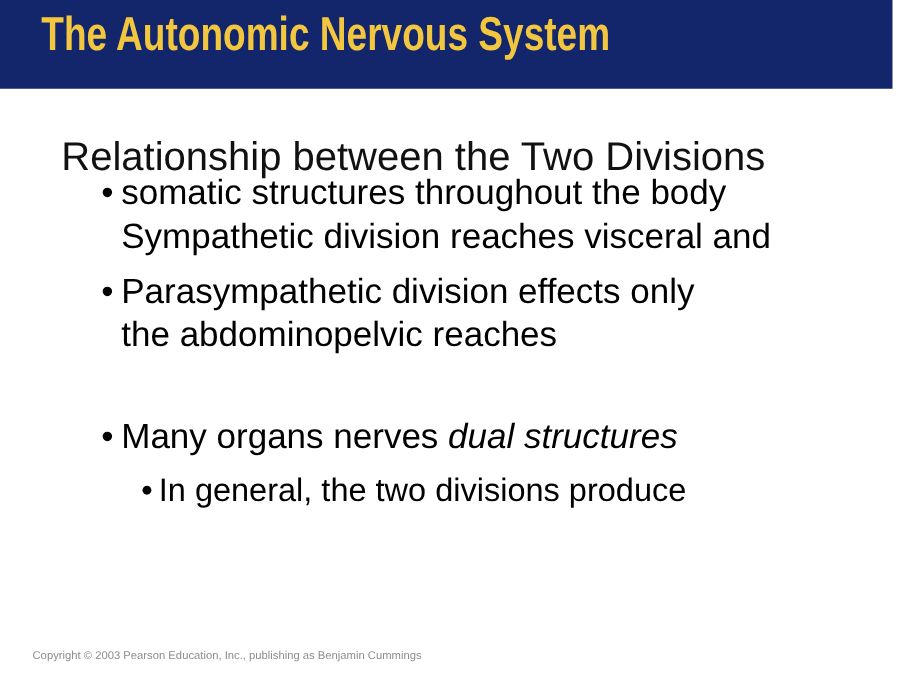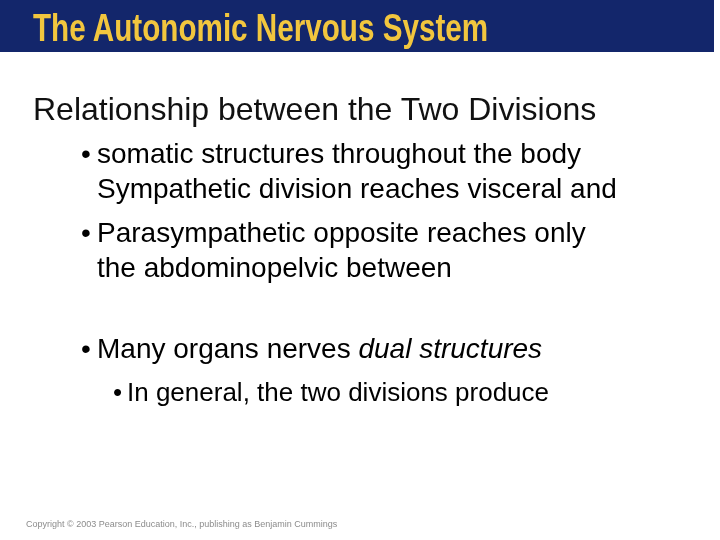--- a/index.html
+++ b/index.html
@@ -10,41 +10,41 @@
     background: #ffffff;
     overflow: hidden;
     font-family: "Liberation Sans", "DejaVu Sans", sans-serif;
     color: #000000;
   }
   .title-bar {
     position: absolute;
     left: 0;
     top: 0;
     width: 714px;
-    height: 52px;
+    height: 71px;
     background: #13266b;
   }
   .slide-title {
     position: absolute;
     left: 33px;
     top: 0;
     margin: 0;
     font-size: 38px;
     font-weight: bold;
     line-height: 57px;
     color: #f2c63e;
     white-space: nowrap;
     transform: scaleX(0.78);
     transform-origin: 0 50%;
   }
   .heading {
     position: absolute;
     left: 33px;
     top: 90px;
-    margin: 0;
+    margin: 16px;
     font-size: 32px;
     font-weight: 400;
     line-height: 38px;
     color: #111111;
     white-space: nowrap;
   }
   .bullet-block { position: absolute; }
   .lvl1 {
     left: 97px;
     font-size: 28px;
@@ -86,22 +86,22 @@
   <h2 class="heading">Relationship between the Two Divisions</h2>
 
   <div class="bullet-block lvl1" style="top:136px">
     <span class="dot">•</span>
     <div class="ln">somatic structures throughout the body</div>
     <div class="ln">Sympathetic division reaches visceral and</div>
   </div>
 
   <div class="bullet-block lvl1" style="top:215px">
     <span class="dot">•</span>
-    <div class="ln">Parasympathetic opposite reaches only</div>
-    <div class="ln">the abdominopelvic between</div>
+    <div class="ln">Parasympathetic division effects only</div>
+    <div class="ln">the abdominopelvic reaches</div>
   </div>
 
   <div class="bullet-block lvl1" style="top:331px">
     <span class="dot">•</span>
     <div class="ln"><span>Many organs nerves </span><span class="ital">dual structures</span></div>
   </div>
 
   <div class="bullet-block lvl2" style="top:376px">
     <span class="dot">•</span>
     <div class="ln">In general, the two divisions produce</div>

